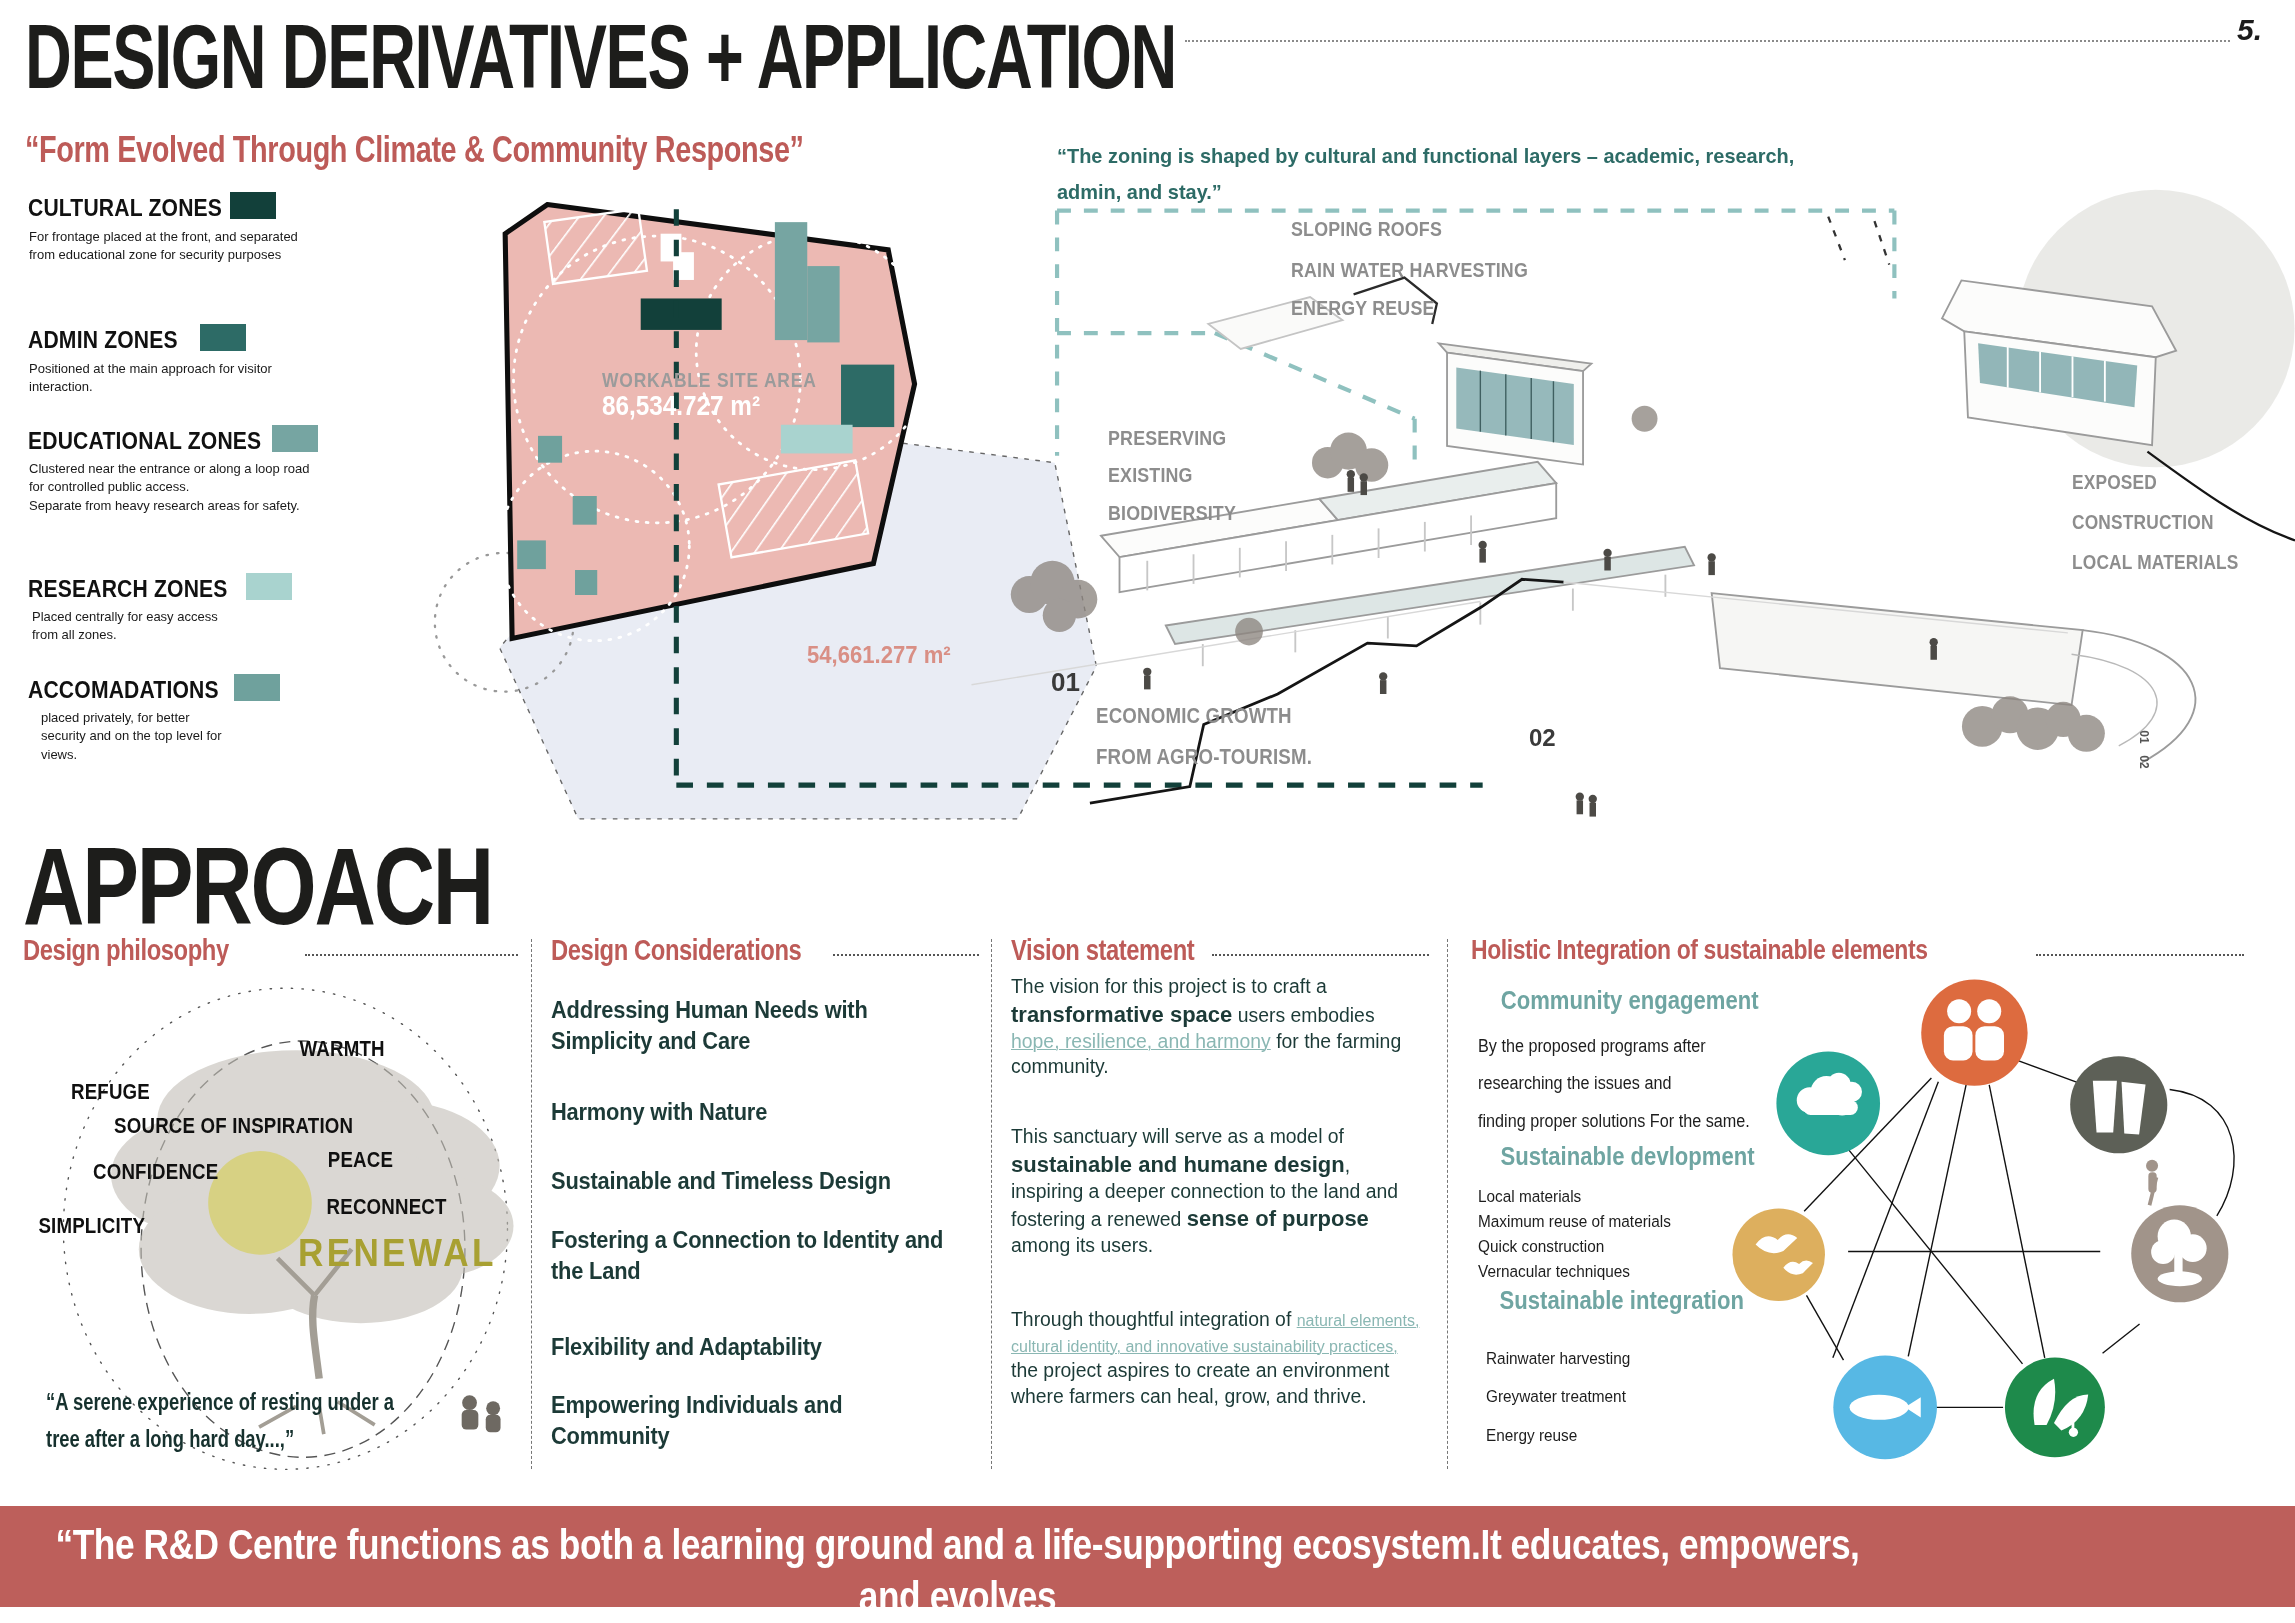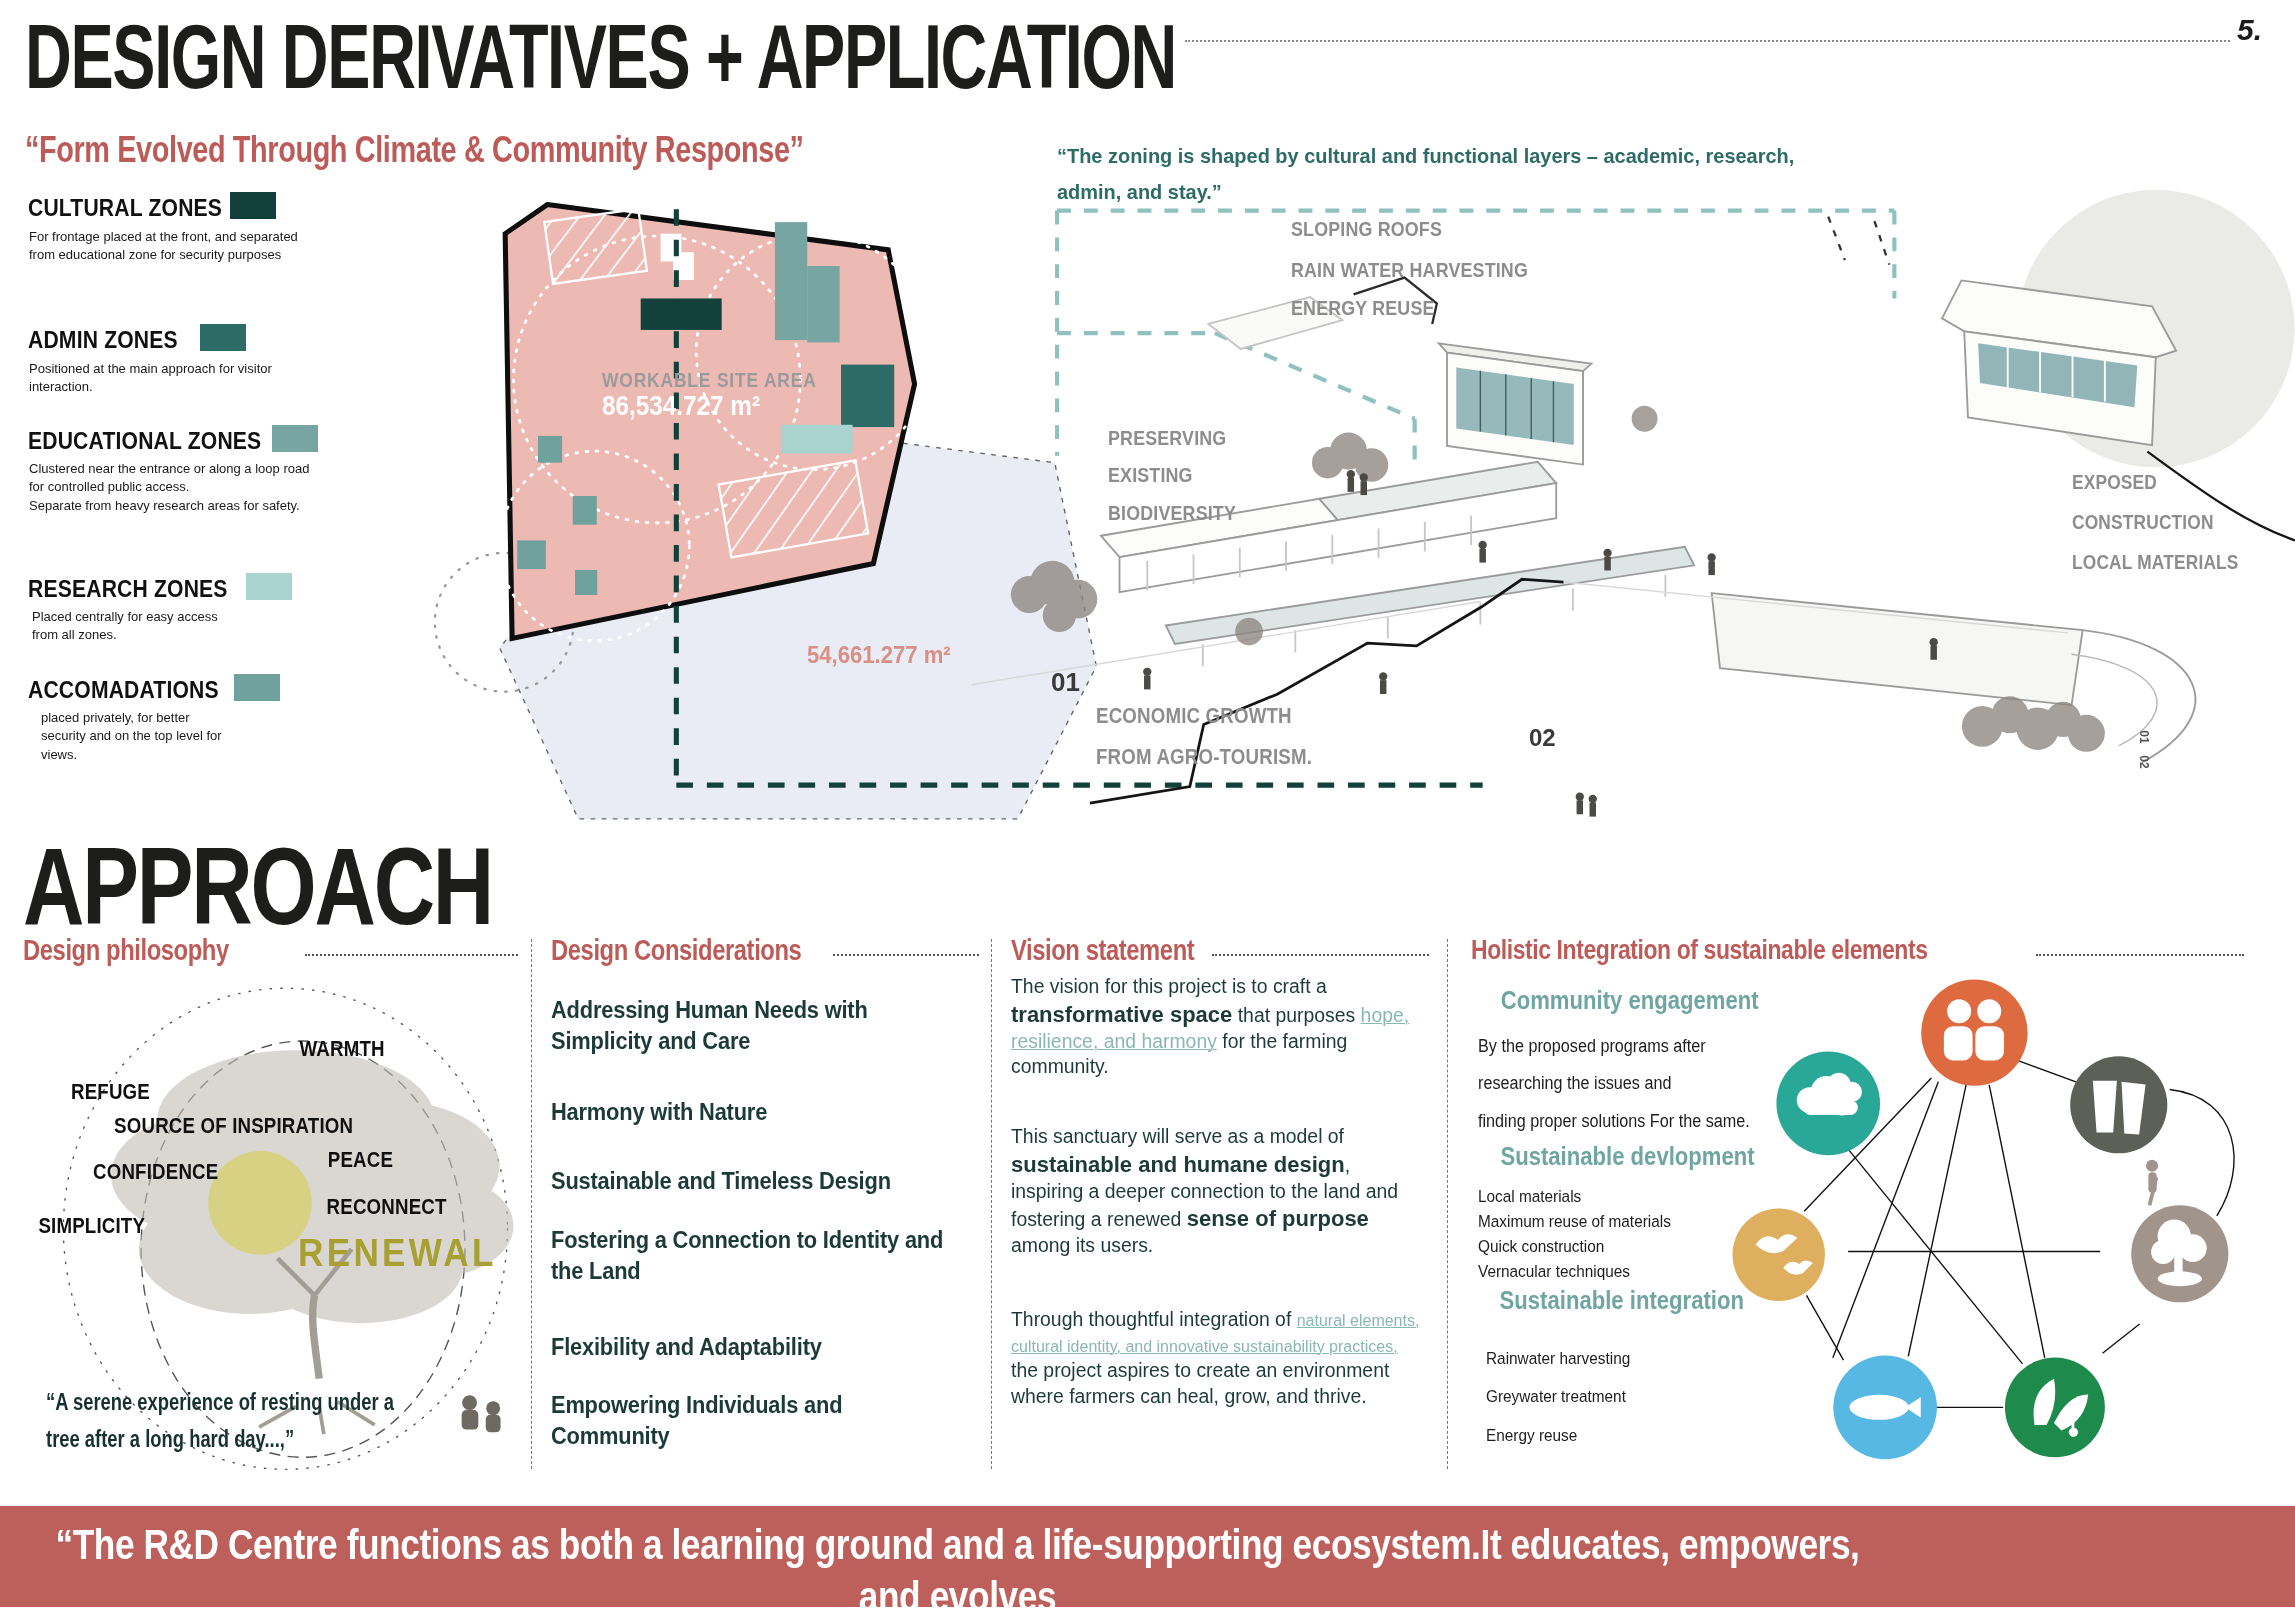--- a/index.html
+++ b/index.html
@@ -402,21 +402,21 @@
   <div class="abs citem pre cx" style="left:551px;top:1097px;">Harmony with Nature</div>
   <div class="abs citem pre cx" style="left:551px;top:1166px;">Sustainable and Timeless Design</div>
   <div class="abs citem pre cx" style="left:551px;top:1225px;">Fostering a Connection to Identity and
 the Land</div>
   <div class="abs citem pre cx" style="left:551px;top:1332px;">Flexibility and Adaptability</div>
   <div class="abs citem pre cx" style="left:551px;top:1390px;">Empowering Individuals and
 Community</div>
 
   <div class="abs colhead red cx" style="left:1011px;top:934px;">Vision statement</div>
   <div class="abs dots-sm" style="left:1212px;top:954px;width:217px;"></div>
-  <div class="abs vtext" style="left:1011px;top:974px;"><span>The vision for this project is to craft a </span><span class="vb">transformative space</span><span> that purposes </span><span class="vlink">hope, resilience, and harmony</span><span> for the farming community.</span></div>
+  <div class="abs vtext" style="left:1011px;top:974px;"><span>The vision for this project is to craft a </span><span class="vb">transformative space</span><span> users embodies </span><span class="vlink">hope, resilience, and harmony</span><span> for the farming community.</span></div>
   <div class="abs vtext" style="left:1011px;top:1124px;"><span>This sanctuary will serve as a model of </span><span class="vb">sustainable and humane design</span><span>, inspiring a deeper connection to the land and fostering a renewed </span><span class="vb">sense of purpose</span><span> among its users.</span></div>
   <div class="abs vtext" style="left:1011px;top:1307px;"><span>Through thoughtful integration of </span><span class="vlink" style="font-size:16px;">natural elements, cultural identity, and innovative sustainability practices,</span><span> the project aspires to create an environment where farmers can heal, grow, and thrive.</span></div>
 
   <div class="abs colhead red cx" style="left:1471px;top:934px;font-size:28px;">Holistic Integration of sustainable elements</div>
   <div class="abs dots-sm" style="left:2036px;top:954px;width:208px;"></div>
 
   <div class="abs tealh" style="left:1478px;top:985px;">Community engagement</div>
   <div class="abs hbody pre" style="left:1478px;top:1028px;line-height:2.12;">By the proposed programs after
 researching the issues and
 finding proper solutions For the same.</div>

